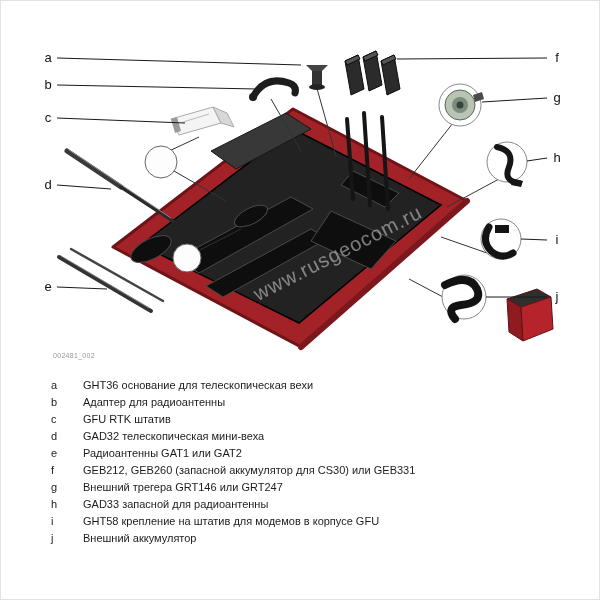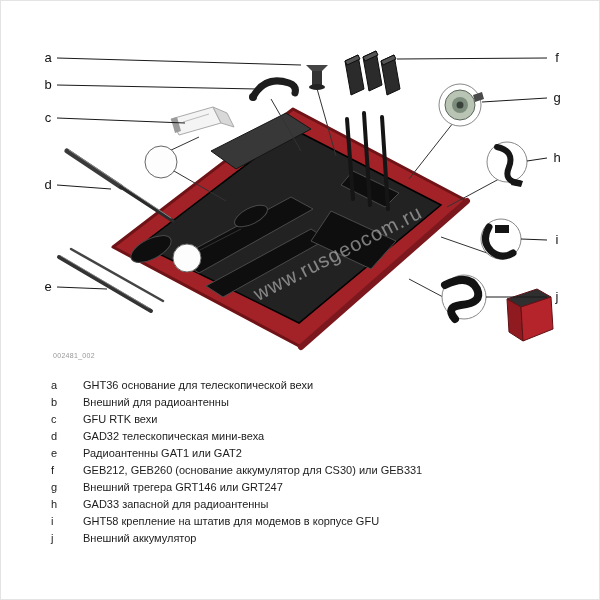--- a/index.html
+++ b/index.html
@@ -199,41 +199,41 @@
     <span class="callout-letter" style="left:549px; top:149px;">h</span>
     <span class="callout-letter" style="left:549px; top:231px;">i</span>
     <span class="callout-letter" style="left:549px; top:288px;">j</span>
   </div>
 
   <span class="figure-id">002481_002</span>
 
   <div class="legend">
     <div class="legend-row">
       <span class="legend-key">a</span>
-      <span class="legend-text">GHT36 основание для телескопической вехи</span>
+      <span class="legend-text">GHT36 основание для телескопическая вехи</span>
     </div>
     <div class="legend-row">
       <span class="legend-key">b</span>
-      <span class="legend-text">Внешний для радиоантенны</span>
+      <span class="legend-text">Адаптер для радиоантенны</span>
     </div>
     <div class="legend-row">
       <span class="legend-key">c</span>
-      <span class="legend-text">GFU RTK вехи</span>
+      <span class="legend-text">GFU RTK штатив</span>
     </div>
     <div class="legend-row">
       <span class="legend-key">d</span>
       <span class="legend-text">GAD32 телескопическая мини-веха</span>
     </div>
     <div class="legend-row">
       <span class="legend-key">e</span>
       <span class="legend-text">Радиоантенны GAT1 или GAT2</span>
     </div>
     <div class="legend-row">
       <span class="legend-key">f</span>
-      <span class="legend-text">GEB212, GEB260 (основание аккумулятор для CS30) или GEB331</span>
+      <span class="legend-text">GEB212, GEB260 (запасной аккумулятор для CS30) или GEB331</span>
     </div>
     <div class="legend-row">
       <span class="legend-key">g</span>
       <span class="legend-text">Внешний трегера GRT146 или GRT247</span>
     </div>
     <div class="legend-row">
       <span class="legend-key">h</span>
       <span class="legend-text">GAD33 запасной для радиоантенны</span>
     </div>
     <div class="legend-row">

